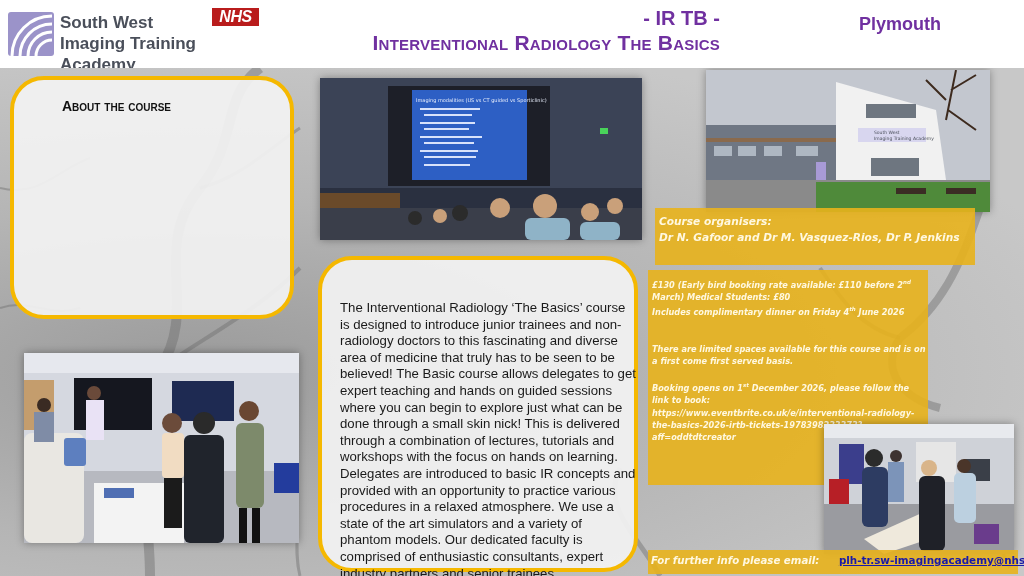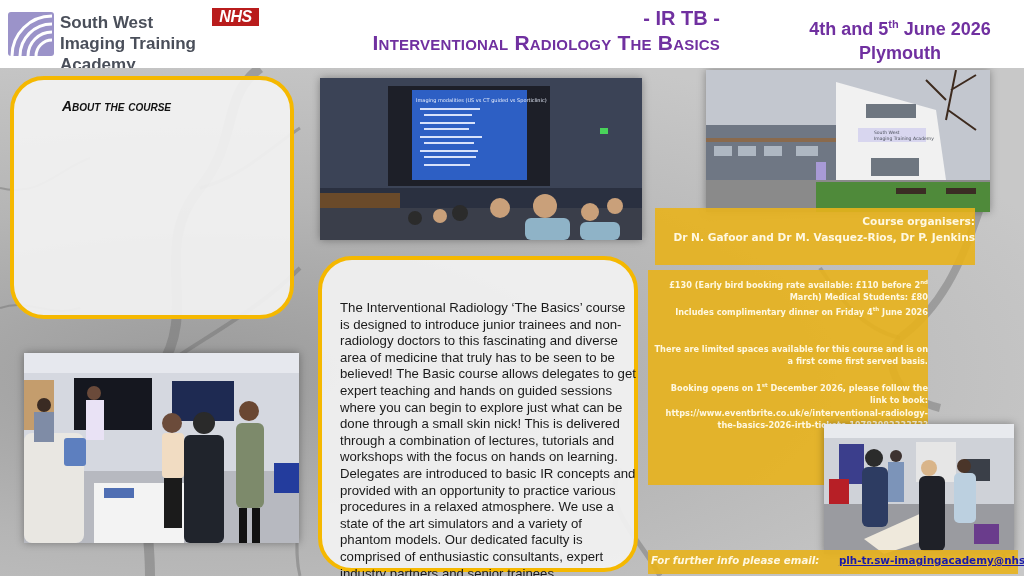--- a/index.html
+++ b/index.html
@@ -50,21 +50,21 @@
         #bdbdbd;
       overflow: hidden;
     }
     .vessels { position: absolute; left: 0; top: 0; width: 1024px; height: 508px; }
 
     
     .card {
       position: absolute; background: rgba(242,242,242,0.93);
       border: 4px solid #f5b800; border-radius: 34px;
     }
-    .about-card { left: 10px; top: 8px; width: 284px; height: 243px; font-style: italic; }
+    .about-card { left: 10px; top: 8px; width: 284px; height: 243px; }
     .about-heading {
       position: absolute; left: 48px; top: 18px;
       font-family: "Liberation Sans", sans-serif; font-weight: bold;
       font-size: 14px; font-variant: small-caps; color: #111;
     }
     .about-text {
       position: absolute; left: 26px; top: 56px; width: 250px;
       font-family: "Liberation Sans", sans-serif; font-weight: bold;
       font-size: 14.3px; line-height: 19.5px; color: #111;
     }
@@ -78,23 +78,22 @@
     
     .photo { position: absolute; overflow: hidden; box-shadow: 0 0 8px rgba(0,0,0,0.35); }
     .photo-lecture { left: 320px; top: 10px; width: 322px; height: 162px; background: #1c2130; }
     .photo-building { left: 706px; top: 2px; width: 284px; height: 142px; background: #b9bec6; }
     .photo-workshop1 { left: 24px; top: 285px; width: 275px; height: 190px; background: #c9ccd3; }
     .photo-workshop2 { left: 824px; top: 356px; width: 190px; height: 130px; background: #c3c6cc; }
 
     
     .ybox {
       position: absolute; background: rgba(232,178,28,0.9);
-      font-family: "DejaVu Sans", sans-serif; font-weight: bold;
+      font-family: "DejaVu Sans", sans-serif; font-style: italic; font-weight: bold;
       color: #fff8e0;
-      text-align: right;
     }
     .organisers { left: 655px; top: 140px; width: 320px; height: 57px; padding: 6px 0 0 4px; font-size: 10.6px; line-height: 15.5px; }
     .fees { left: 648px; top: 202px; width: 280px; height: 215px; padding: 6px 0 0 4px; font-size: 8.2px; line-height: 12.2px; }
     .fees sup { font-size: 5.5px; }
     .fees p { margin: 0; }
     .gap { height: 25px; }
     .gap2 { height: 12px; }
     .email-bar {
       position: absolute; left: 648px; top: 482px; width: 370px; height: 24px;
       background: rgba(232,178,28,0.9); padding: 4px 0 0 3px;
@@ -123,26 +122,20 @@
     </div>
   </div>
   <div class="nhs-badge">NHS</div>
 
   <div class="title-block">
     <div class="title-code">- IR TB -</div>
     <div class="title-main">Interventional Radiology The Basics</div>
   </div>
 
   <div class="date-block">
-    <div>
-      <span>4th</span>
-      <span>and</span>
-      <span>5</span><sup>th</sup>
-      <span>June 2026</span>
-    </div>
     <div>Plymouth</div>
   </div>
 </div>
 
 <div class="stage">
   <svg class="vessels" viewBox="0 0 1024 508">
     <g fill="none" stroke="#6e6e6e" stroke-opacity="0.45">
       <path d="M150 508 C150 420 120 360 160 300 C200 240 150 180 200 120 C240 70 220 30 260 0" stroke-width="10"></path>
       <path d="M160 300 C220 260 260 240 300 200" stroke-width="4"></path>
       <path d="M200 120 C240 110 270 80 300 60" stroke-width="3"></path>

